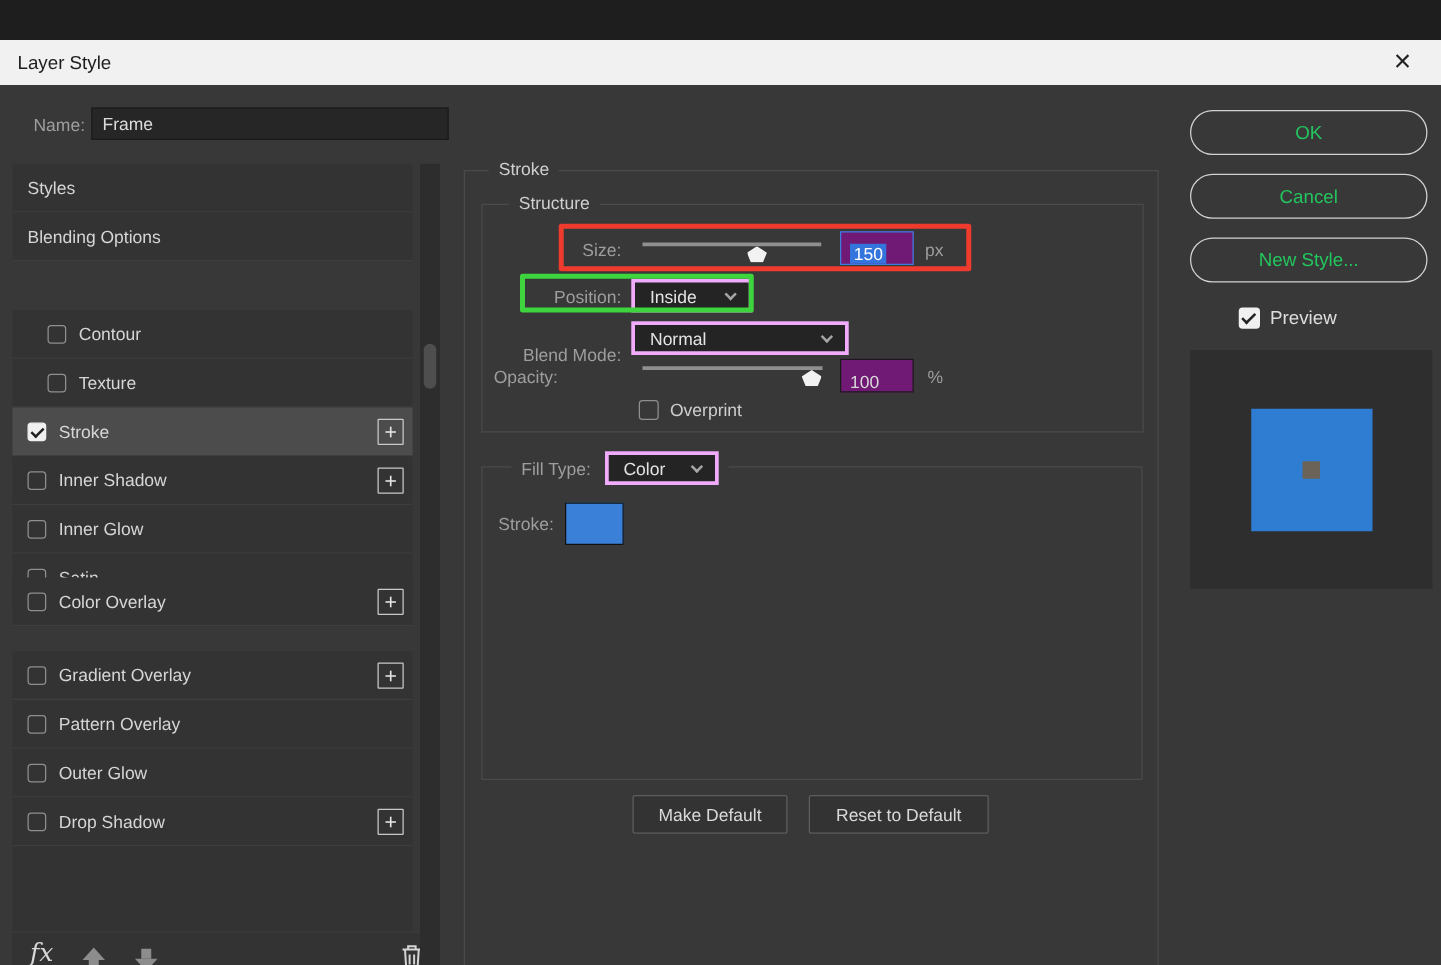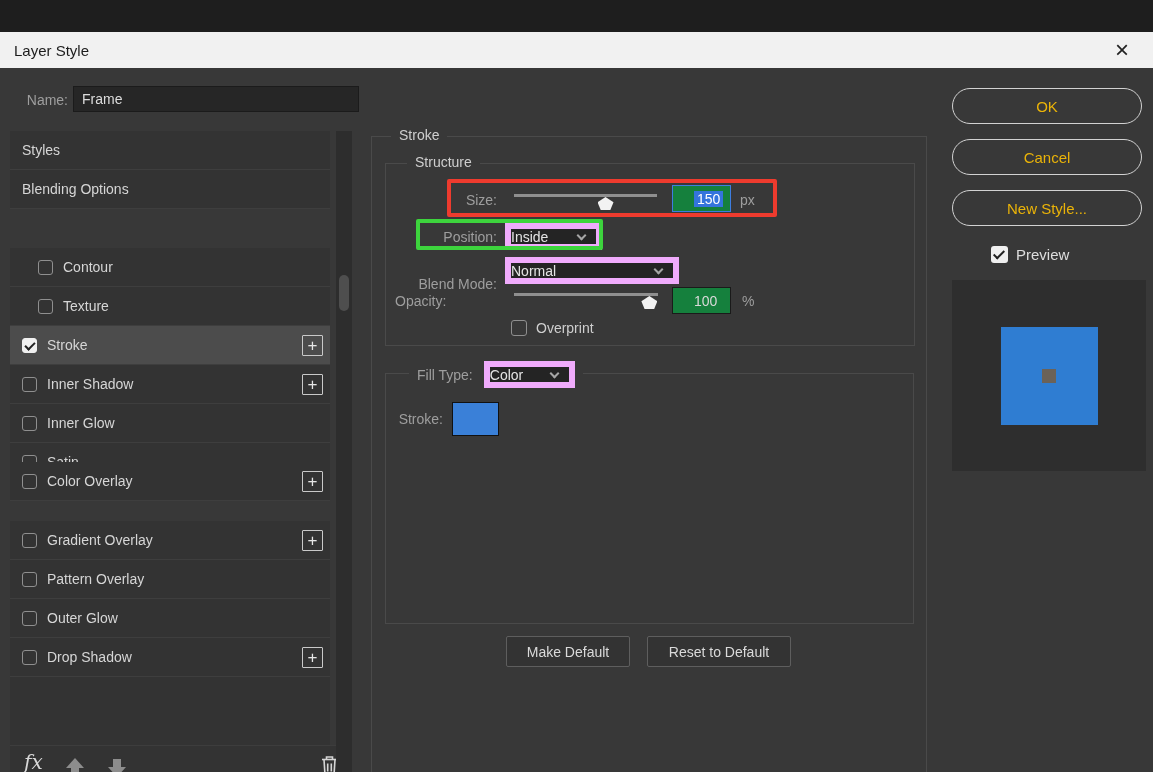--- a/index.html
+++ b/index.html
@@ -51,42 +51,42 @@
   .trash { position:absolute; left:310px; top:8px; }
   .scroll-track { position:absolute; left:336px; top:99px; width:16px; height:659px; background:#2d2d2d; }
   .scroll-thumb { position:absolute; left:3px; top:144px; width:10px; height:36px; background:#4e4e4e;
                   border-radius:5px; }
 
   
   .box { position:absolute; border:1px solid #4a4a4a; }
   .legend { position:absolute; background:#383838; padding:0 8px; color:#cfcfcf; }
 
   
-  .dd { position:absolute; background:#242424; border:6px solid #f0abfc; color:#e4e4e4;
-        display:flex; align-items:center; padding-left:0; }
+  .dd { position:absolute; background:#242424; border:3px solid #f0abfc; color:#e4e4e4;
+        display:flex; align-items:center; padding-left:12px; }
   .chev { position:absolute; right:11px; top:50%; width:7px; height:7px; border-right:2px solid #a6a6a6;
           border-bottom:2px solid #a6a6a6; transform:translateY(-72%) rotate(45deg); }
-  .field { position:absolute; background:#15803d; border:1px solid #1a1a1a; color:#d9d9d9;
-           display:flex; align-items:center; padding-left:21px; }
+  .field { position:absolute; background:#701a75; border:1px solid #1a1a1a; color:#d9d9d9;
+           display:flex; align-items:flex-end; padding-left:7px; }
   .field.focus { border-color:#3e7de0; }
   .sel-text { background:#3474dd; color:#ffffff; padding:0 3px; }
   .slider { position:absolute; height:20px; }
   .slider .track { position:absolute; left:0; right:0; top:5px; height:3px; background:#8f8f8f; }
   .slider .thumb { position:absolute; top:8px; width:16px; height:13px; margin-left:-8px; background:#f2f2f2;
                    clip-path:polygon(50% 0%,100% 40%,80% 100%,20% 100%,0% 40%); }
   .unit { position:absolute; color:#9e9e9e; }
   .cb2 { position:absolute; width:16px; height:16px; border:1px solid #8f8f8f; border-radius:3px; }
   .swatch { position:absolute; border:1px solid #111; }
 
   .btn-rect { position:absolute; background:#333333; border:1px solid #5e5e5e; color:#dadada;
               display:flex; align-items:center; justify-content:center; font-size:14px; border-radius:2px; }
 
   
   .btn-pill { position:absolute; left:952px; width:190px; height:36px; border:1px solid #d2d2d2;
-              border-radius:18px; background:transparent; color:#eab308; font-size:15px;
+              border-radius:18px; background:transparent; color:#22c55e; font-size:15px;
               display:flex; align-items:center; justify-content:center; font-family:inherit; }
   .preview-check { position:absolute; left:991px; top:214px; width:17px; height:17px; background:#f0f0f0;
                    border-radius:3px; }
   .preview-check::after { content:""; position:absolute; left:5px; top:2px; width:4px; height:9px;
                           border-right:2px solid #222; border-bottom:2px solid #222; transform:rotate(45deg); }
   .preview-label { position:absolute; left:1016px; top:214px; font-size:15px; color:#dedede; }
   .preview-thumb { position:absolute; left:952px; top:248px; width:194px; height:191px; background:#2e2e2e;
                    display:flex; align-items:center; justify-content:center; }
   .preview-square { width:97px; height:98px; display:flex; align-items:center; justify-content:center; }
   .preview-center { width:14px; height:14px; }

